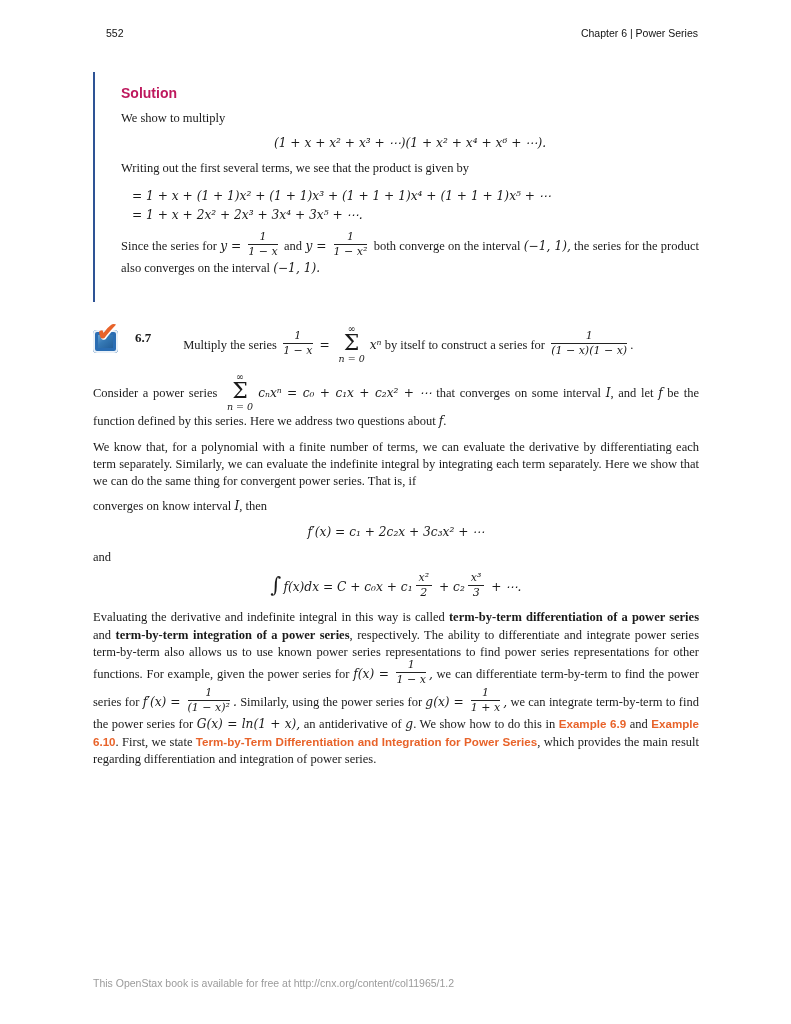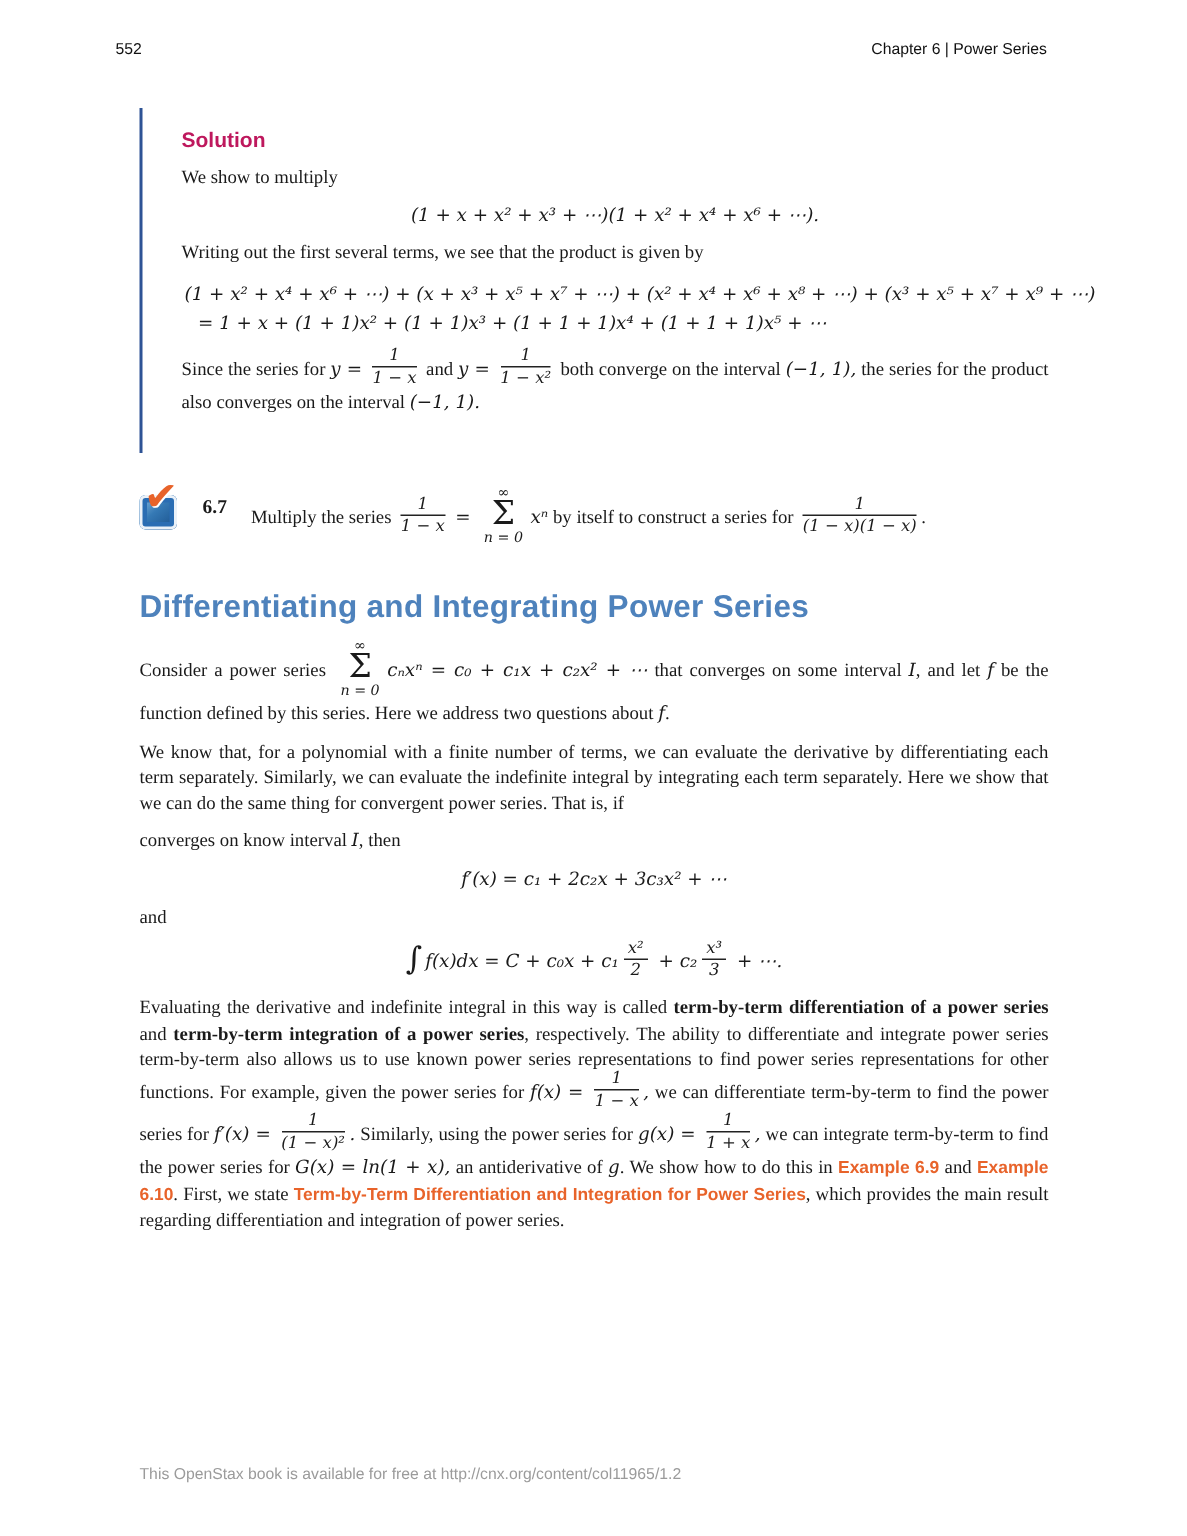--- a/index.html
+++ b/index.html
@@ -2,21 +2,21 @@
 <html><head>
 <meta charset="utf-8">
 <style>
   html,body{margin:0;padding:0;background:#fff;}
   .page{
     width:791px;height:1024px;position:relative;background:#ffffff;
     font-family:"Liberation Serif","DejaVu Serif",serif;
     font-size:12.5px;color:#1a1a1a;overflow:hidden;
   }
   .header{
-    position:absolute;top:27px;left:77px;right:93px;
+    position:absolute;top:27px;left:106px;right:93px;
     display:flex;justify-content:space-between;
     font-family:"Liberation Sans",sans-serif;font-size:10.5px;color:#111;align-items:flex-end;
   }
   .content{position:absolute;top:66px;left:93px;width:606px;}
 
   
   .solution{border-left:2px solid #2e5395;padding:13px 0 16px 26px;margin-top:6px;}
   .solution-title{
     font-family:"Liberation Sans",sans-serif;font-weight:bold;
     font-size:14px;color:#be185d;margin:0 0 9px 0;
@@ -55,21 +55,21 @@
   .cp-box{
     position:absolute;left:0;top:4px;width:25px;height:23px;border-radius:4px;
     background:linear-gradient(140deg,#8fc0e4 0%,#3579b5 45%,#174e88 100%);
     box-shadow:inset 0 0 0 2px rgba(255,255,255,.9),inset 0 0 0 5px #2a6db3;
   }
   .cp-check{
     position:absolute;left:3px;top:-10px;font-size:27px;color:#e8632a;
     font-family:"DejaVu Sans",sans-serif;text-shadow:1px 1px 0 #ffffff;
     transform:rotate(2deg);
   }
-  .cp-number{font-weight:bold;font-size:13px;margin:4px 0 0 11px;flex:none;}
+  .cp-number{font-weight:bold;font-size:13px;margin:4px 16px 0 11px;flex:none;}
   .cp-text{margin:0 0 0 16px;line-height:1.4;}
 
   
   .section-title{
     font-family:"Liberation Sans",sans-serif;font-weight:bold;
     font-size:21px;color:#4e82bc;margin:27px 0 11px 0;letter-spacing:.2px;
   }
   ul.bullets{margin:11px 0 13px 0;padding-left:42px;list-style:disc;}
   ul.bullets li{margin:9px 0;line-height:1.4;}
 
@@ -89,40 +89,39 @@
   </div>
 
   <div class="content">
 
     <div class="solution">
       <div class="solution-title">Solution</div>
       <div class="para-plain">We show to multiply</div>
       <div class="eq-center"><span class="seg-m">(1 + x + x² + x³ + ⋯)(1 + x² + x⁴ + x⁶ + ⋯).</span></div>
       <div class="para-plain">Writing out the first several terms, we see that the product is given by</div>
       <div class="eq-block">
-        <div class="eq-line"><span class="seg-m">(1 + x² + x⁴ + x⁶ + ⋯) + (x + x³ + x⁵ + x⁷ + ⋯) + (x² + x⁴ + x⁶ + x⁸ + ⋯) + (x³ + x⁵ + x⁷ + x⁹ + ⋯)</span></div>
         <div class="eq-line eq-line-indent"><span class="seg-m">= 1 + x + (1 + 1)x² + (1 + 1)x³ + (1 + 1 + 1)x⁴ + (1 + 1 + 1)x⁵ + ⋯</span></div>
+        <div class="eq-line eq-line-indent"><span class="seg-m">= 1 + x + 2x² + 2x³ + 3x⁴ + 3x⁵ + ⋯.</span></div>
       </div>
       <div class="para"><span class="seg-t">Since the series for </span><span class="seg-m">y = </span><span class="frac"><span class="num">1</span><span class="den">1 − x</span></span><span class="seg-t"> and </span><span class="seg-m">y = </span><span class="frac"><span class="num">1</span><span class="den">1 − x²</span></span><span class="seg-t"> both converge on the interval </span><span class="seg-m">(−1, 1),</span><span class="seg-t">  the series for the product also converges on the interval </span><span class="seg-m">(−1, 1).</span></div>
     </div>
 
     <div class="cp">
       <span class="cp-icon">
         <span class="cp-box"></span>
         <span class="cp-check">✔</span>
       </span>
       <span class="cp-number">6.7</span>
       <span class="cp-text"><span class="seg-t">Multiply the series </span><span class="frac"><span class="num">1</span><span class="den">1 − x</span></span><span class="seg-m"> = </span><span class="sum">
             <span class="sum-top">∞</span>
             <span class="sigma">Σ</span>
             <span class="sum-bot">n = 0</span>
           </span><span class="seg-m">xⁿ</span><span class="seg-t"> by itself to construct a series for </span><span class="frac"><span class="num">1</span><span class="den">(1 − x)(1 − x)</span></span><span class="seg-t">.</span></span>
     </div>
 
-    <div class="section-title">Differentiating and Integrating Power Series</div>
 
     <div class="para"><span class="seg-t">Consider a power series </span><span class="sum">
           <span class="sum-top">∞</span>
           <span class="sigma">Σ</span>
           <span class="sum-bot">n = 0</span>
         </span><span class="seg-m">cₙxⁿ = c₀ + c₁x + c₂x² + ⋯</span><span class="seg-t"> that converges on some interval </span><span class="seg-m">I</span><span class="seg-t">, and let </span><span class="seg-m">f</span><span class="seg-t"> be the function defined by this series. Here we address two questions about </span><span class="seg-m">f</span><span class="seg-t">.</span></div>
 
 
     <div class="para"><span class="seg-t">We know that, for a polynomial with a finite number of terms, we can evaluate the derivative by differentiating each term separately. Similarly, we can evaluate the indefinite integral by integrating each term separately. Here we show that we can do the same thing for convergent power series. That is, if</span></div>
 

